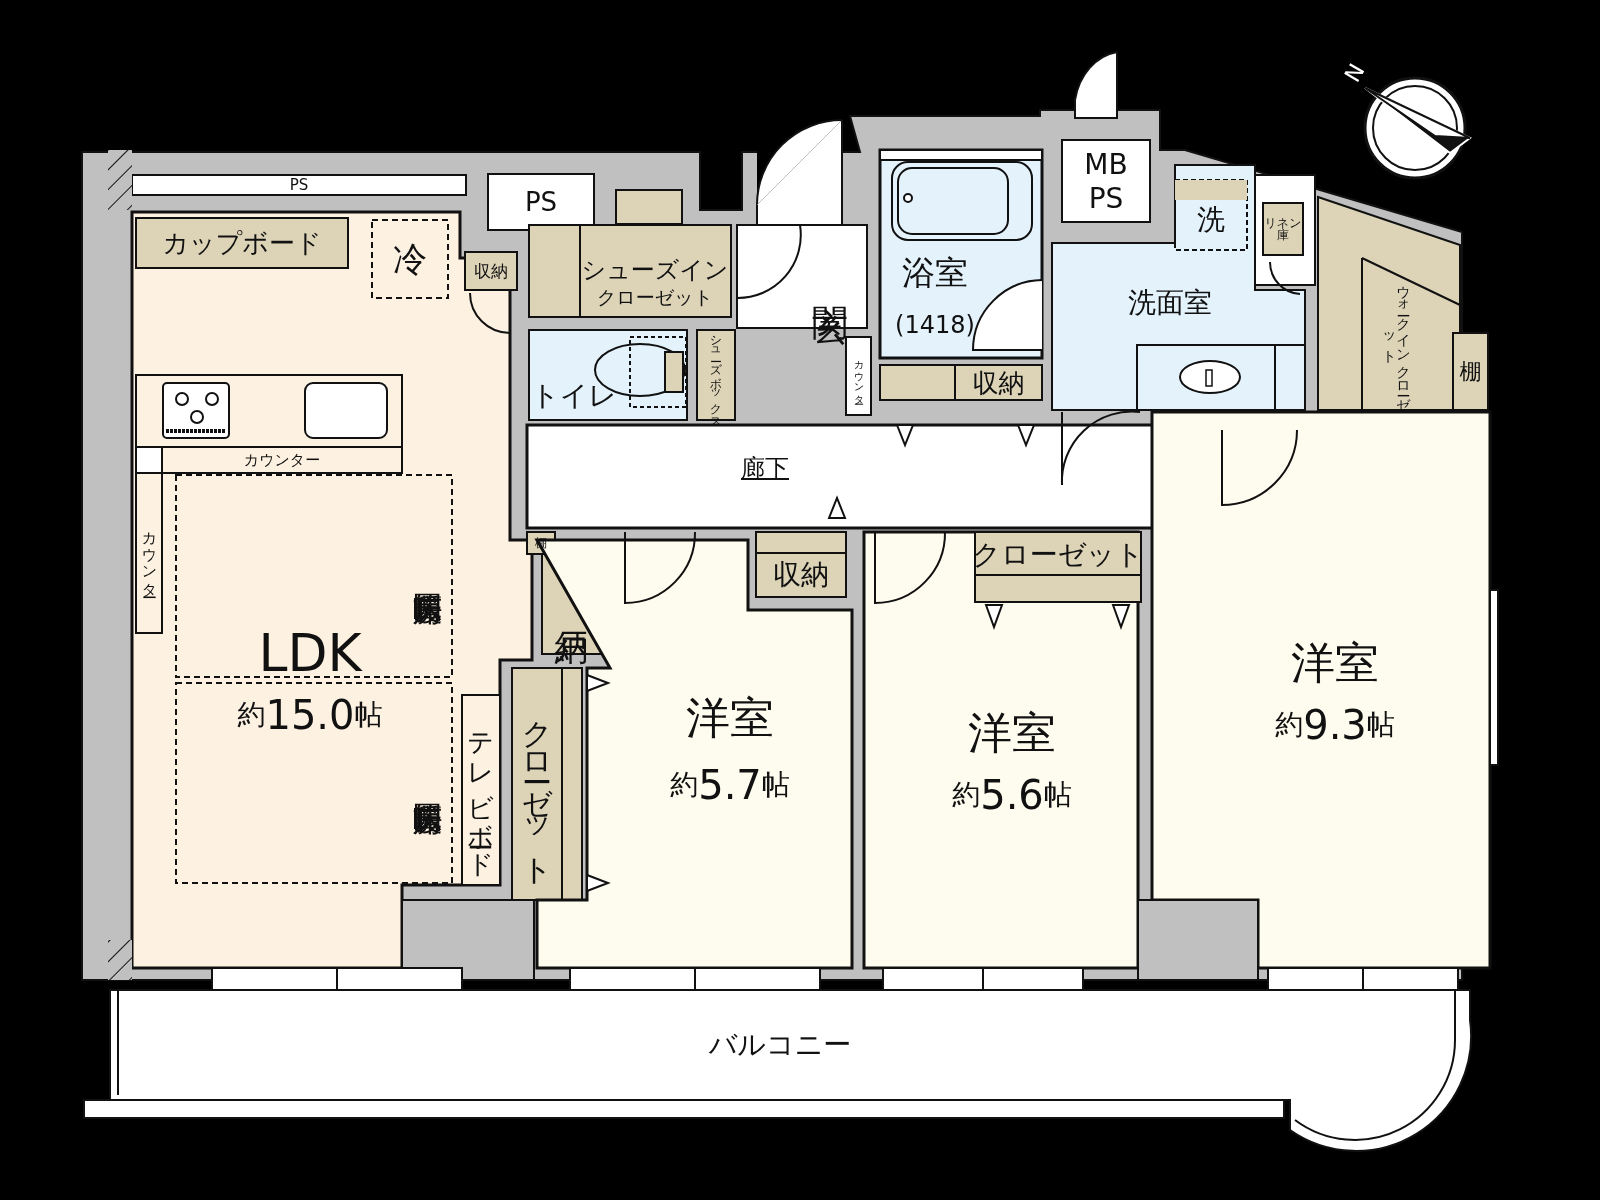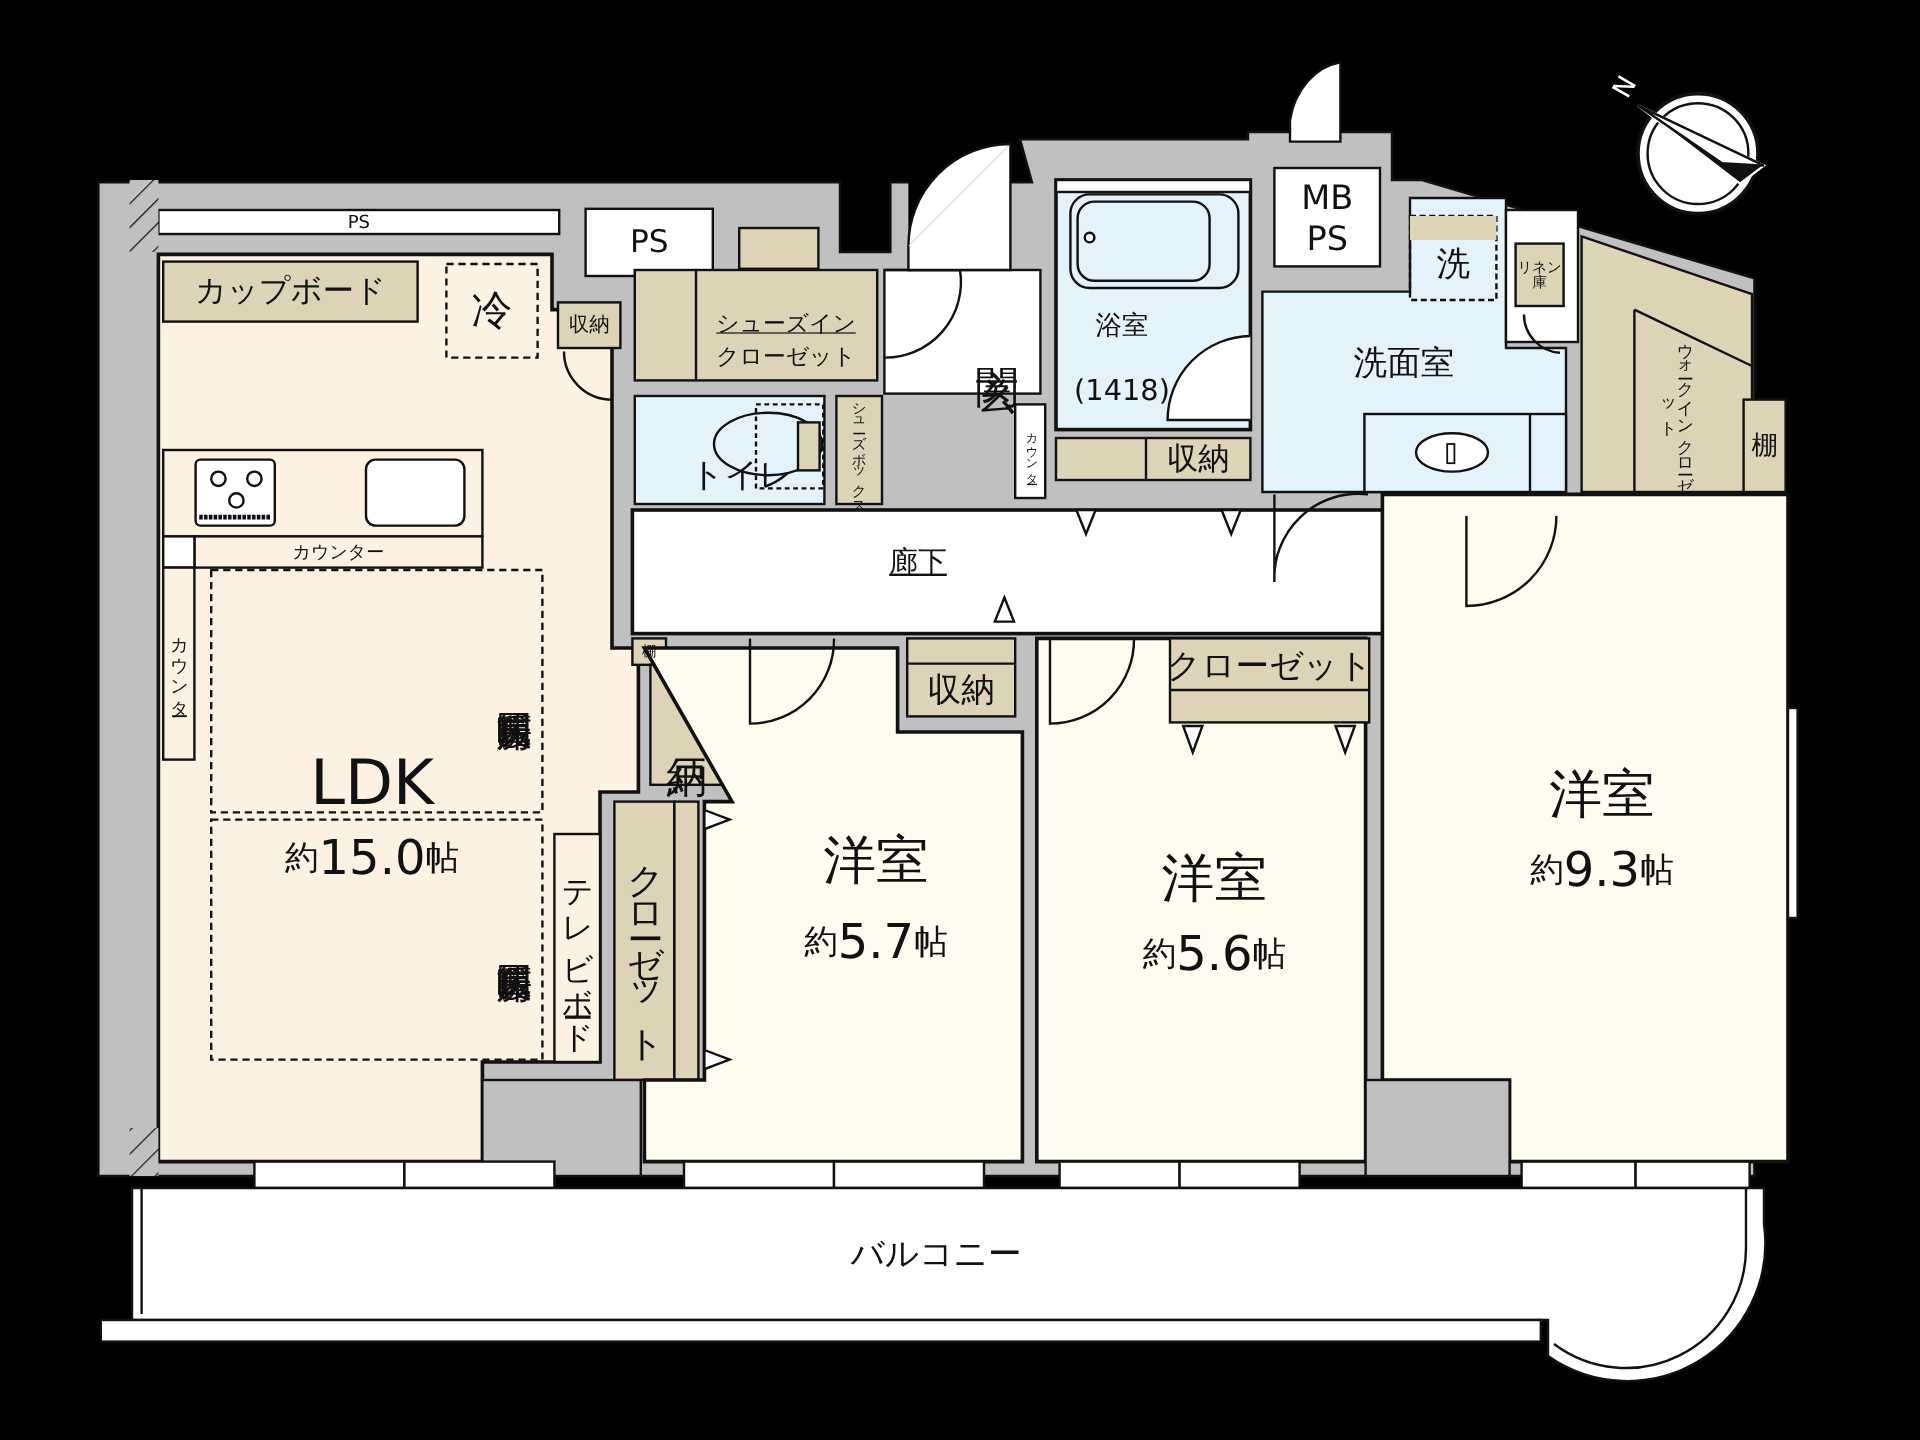--- a/index.html
+++ b/index.html
@@ -168,27 +168,27 @@
     <polygon points="-50,-40 55,10 35,25" fill="#111" stroke="#fff" stroke-width="2"></polygon>
     <polygon points="-50,-40 55,10 20,8" fill="#fff" stroke="#111" stroke-width="2"></polygon>
   </g>
 </svg>
 
 <div class="lbl small" style="left:132px;top:175px;width:334px;height:20px;">PS</div>
 <div class="lbl med" style="left:488px;top:174px;width:106px;height:56px;">PS</div>
 <div class="lbl" style="left:136px;top:218px;width:212px;height:50px;font-size:26px;">カップボード</div>
 <div class="lbl" style="left:372px;top:220px;width:76px;height:78px;font-size:34px;">冷</div>
 <div class="lbl" style="left:465px;top:252px;width:52px;height:38px;font-size:17px;">収納</div>
-<div class="lbl" style="left:580px;top:255px;width:150px;height:30px;font-size:19px;text-decoration:underline;">シューズイン</div>
+<div class="lbl" style="left:580px;top:255px;width:150px;height:30px;font-size:24px;">シューズイン</div>
 <div class="lbl" style="left:580px;top:282px;width:150px;height:30px;font-size:19px;">クローゼット</div>
 <div class="lbl v" style="left:800px;top:232px;width:60px;height:92px;font-size:36px;">玄関</div>
-<div class="lbl" style="left:529px;top:375px;width:90px;height:42px;font-size:28px;padding-left:44px;">トイレ</div>
+<div class="lbl" style="left:529px;top:375px;width:90px;height:42px;font-size:28px;">トイレ</div>
 <div class="lbl v tiny" style="left:697px;top:333px;width:38px;height:84px;">シューズボックス</div>
 <div class="lbl v" style="left:846px;top:340px;width:25px;height:72px;font-size:10px;">カウンター</div>
-<div class="lbl" style="left:880px;top:255px;width:110px;height:34px;font-size:22px;">浴室</div>
+<div class="lbl" style="left:880px;top:255px;width:110px;height:34px;font-size:33px;">浴室</div>
 <div class="lbl" style="left:880px;top:308px;width:110px;height:34px;font-size:24px;">(1418)</div>
 <div class="lbl" style="left:955px;top:365px;width:87px;height:35px;font-size:26px;">収納</div>
 <div class="lbl" style="left:1062px;top:148px;width:88px;height:34px;font-size:28px;">MB</div>
 <div class="lbl" style="left:1062px;top:182px;width:88px;height:34px;font-size:28px;">PS</div>
 <div class="lbl" style="left:1175px;top:200px;width:72px;height:40px;font-size:28px;">洗</div>
 <div class="lbl" style="left:1100px;top:285px;width:140px;height:36px;font-size:28px;">洗面室</div>
 <div class="lbl" style="left:1263px;top:206px;width:40px;height:46px;font-size:12px;white-space:normal;">リネン庫</div>
 <div class="lbl v" style="left:1372px;top:275px;width:50px;height:130px;font-size:14px;white-space:normal;">ウォークインクローゼット</div>
 <div class="lbl" style="left:1453px;top:333px;width:35px;height:77px;font-size:22px;">棚</div>
 <div class="lbl" style="left:162px;top:447px;width:240px;height:26px;font-size:15px;">カウンター</div>

